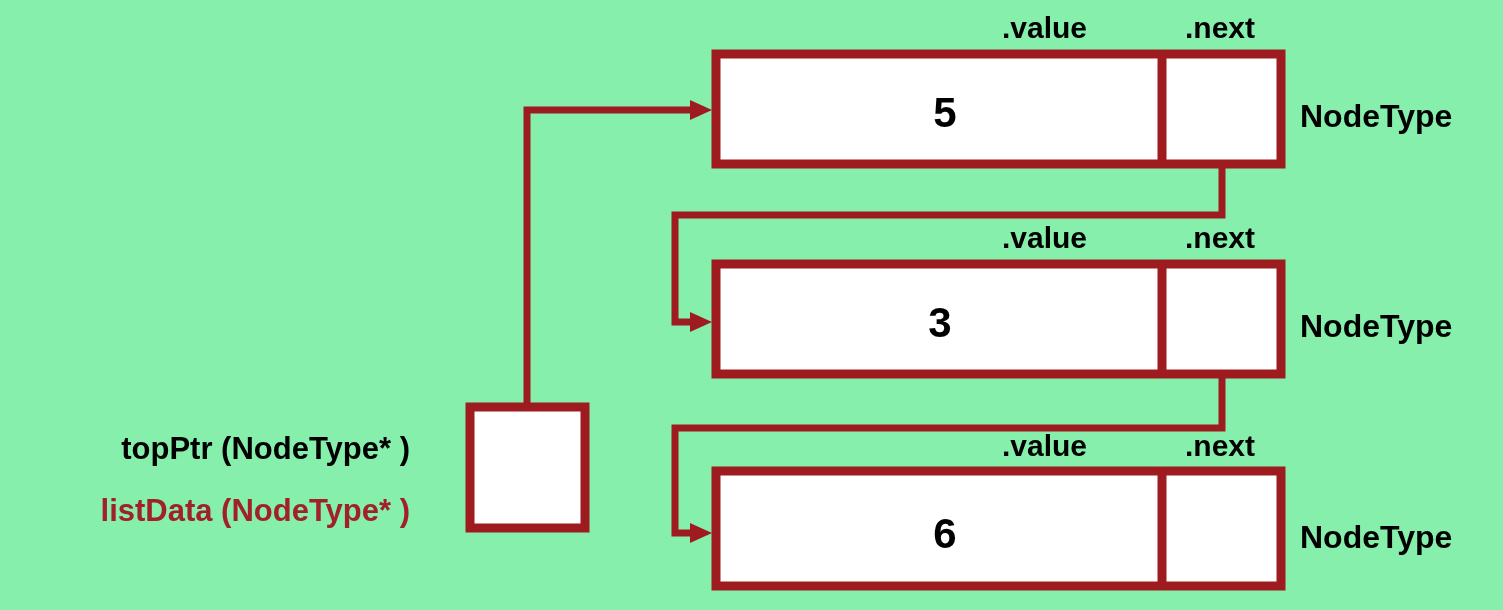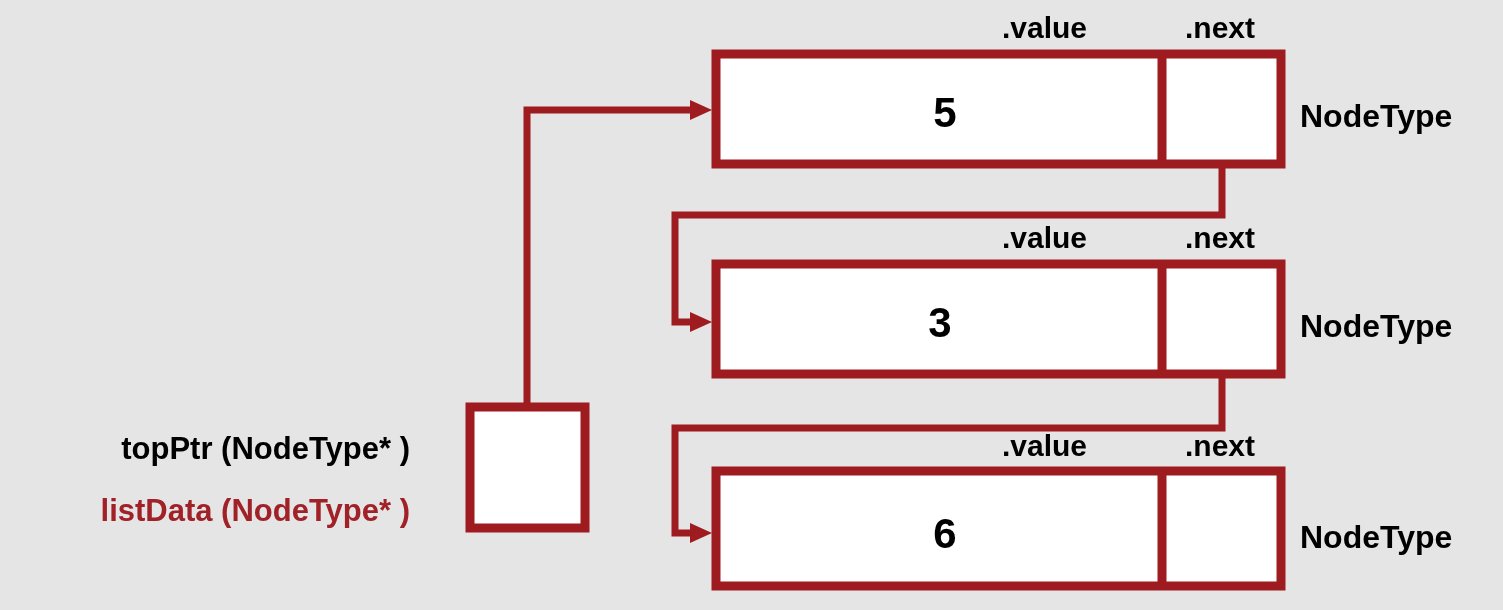--- a/index.html
+++ b/index.html
@@ -4,21 +4,21 @@
 <style>
   html, body {
     margin: 0;
     padding: 0;
     background: #ffffff;
   }
   #canvas {
     position: relative;
     width: 1503px;
     height: 610px;
-    background: #e5e5e5;
+    background: #86efac;
     font-family: "Liberation Sans", sans-serif;
     overflow: hidden;
   }
   #diagram-svg {
     position: absolute;
     left: 0;
     top: 0;
     width: 1503px;
     height: 610px;
   }

